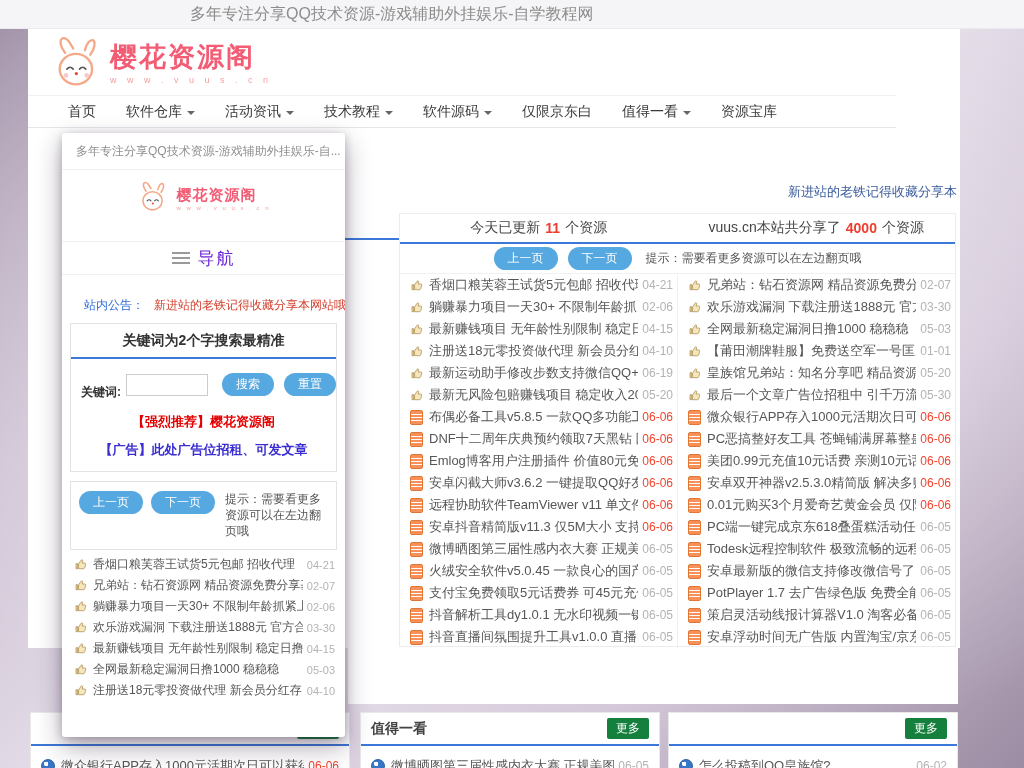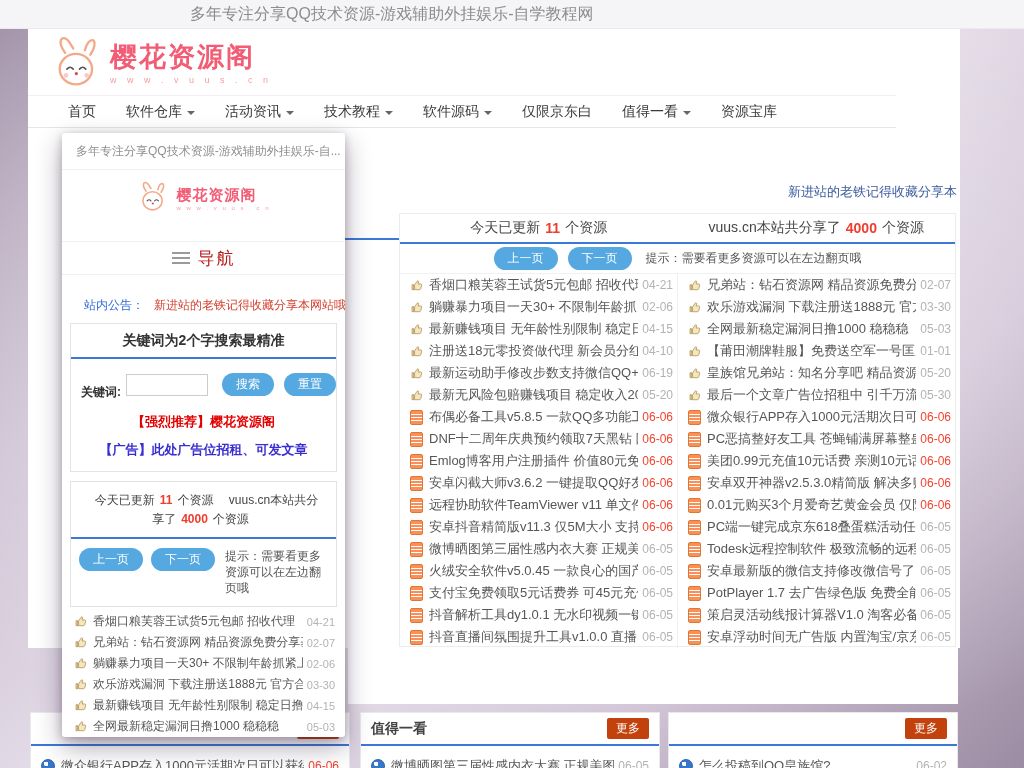--- a/index.html
+++ b/index.html
@@ -51,21 +51,21 @@
     background-image:linear-gradient(180deg,#f9905a 0,#f9905a 3px,#fff 3px,#fff 4px,#f9905a 4px,#f9905a 6px,#fff 6px,#fff 7px,#f9905a 7px,#f9905a 9px,#fff 9px,#fff 10px,#f9905a 10px);}
   .icn.ball{width:14px;height:14px;border-radius:50%;background:radial-gradient(circle at 34% 32%,#ffffff 0 19%,#3877c8 21% 100%);border:1px solid #2b62a8;box-sizing:border-box;}
   .icn.thumb svg{display:block;}
   
   .popup{position:absolute;left:62px;top:133px;width:283px;height:604px;background:#fff;border-radius:3px;
     box-shadow:0 10px 26px rgba(45,25,55,.38),0 2px 8px rgba(45,25,55,.25);z-index:30;overflow:hidden;}
   .p-desc{padding:10px 14px 9px;font-size:12px;color:#8f8f8f;border-bottom:1px solid #f0f0f0;white-space:nowrap;overflow:hidden;}
   .p-logo{display:flex;align-items:center;justify-content:center;padding:9px 0 2px;}
   .p-logo .brandname{font-size:15px;line-height:17px;letter-spacing:1px;}
   .p-logo .branddomain{font-size:6px;letter-spacing:2px;margin-top:2px;}
-  .p-navrow{margin-top:22px;height:32px;border-top:1px solid #f0f0f0;border-bottom:1px solid #f0f0f0;display:flex;align-items:center;justify-content:center;color:#b91c1c;font-size:17px;letter-spacing:2px;cursor:pointer;}
+  .p-navrow{margin-top:22px;height:32px;border-top:1px solid #f0f0f0;border-bottom:1px solid #f0f0f0;display:flex;align-items:center;justify-content:center;color:#6d28d9;font-size:17px;letter-spacing:2px;cursor:pointer;}
   .burger{display:inline-block;width:18px;margin-right:8px;}
   .burger i{display:block;height:2px;background:#9a9a9a;margin:3px 0;}
   .p-notice{margin-top:22px;padding:0 14px 0 22px;font-size:12px;white-space:nowrap;overflow:hidden;}
   .p-notice .lab{color:#2f6bd8;margin-right:10px;}
   .p-notice .txt{color:#d3402e;}
   .pcard{margin:9px 8px 0;border:1px solid #e3e3e3;background:#fff;}
   .pc-title{height:33px;display:flex;align-items:center;justify-content:center;font-size:14px;font-weight:bold;color:#333;border-bottom:2px solid #3c78d8;}
   .pc-row{display:flex;align-items:center;padding:9px 10px 2px;}
   .pc-row .klab{font-size:12px;font-weight:bold;color:#333;margin-right:5px;white-space:nowrap;margin-top:16px;}
   .pc-row input{width:76px;height:18px;border:1px solid #ccc;margin-right:14px;outline:none;font-size:12px;}
@@ -77,21 +77,21 @@
   .pc-pager .pill{margin-right:8px;}
   .pc-pager .tip{width:146px;line-height:16px;margin-left:2px;text-align:left;}
   .p-list{padding:4px 10px 0 12px;}
   .p-list .item{height:21px;}
   .p-list .item .t{font-size:12px;}
   .p-list .item .d{font-size:11px;}
   
   .card{position:absolute;top:712px;height:120px;background:#fff;border:1px solid #e9e9e9;box-sizing:border-box;z-index:10;}
   .card .chead{height:31px;display:flex;align-items:center;justify-content:space-between;padding:0 10px;border-bottom:2px solid #3c78d8;}
   .card .ctitle{font-size:14px;font-weight:bold;color:#444;}
-  .more{background:#c2410c;color:#fff;font-size:12px;padding:2px 9px;border-radius:2px;cursor:pointer;}
+  .more{background:#15803d;color:#fff;font-size:12px;padding:2px 9px;border-radius:2px;cursor:pointer;}
   .card .clist{padding:7px 10px 0;}
   .card .item{height:26px;}
 </style>
 </head>
 <body>
 
 <div class="topbar">
   <span class="slogan">多年专注分享QQ技术资源-游戏辅助外挂娱乐-自学教程网</span>
 </div>
 
@@ -494,24 +494,20 @@
       <span class="klab">关键词:</span>
       <input value="" style="">
       <span class="pill">搜索</span>
       <span class="pill" style="margin-right:0;">重置</span>
     </div>
     <div class="pc-ad1">【强烈推荐】樱花资源阁</div>
     <div class="pc-ad2">【广告】此处广告位招租、可发文章</div>
   </div>
 
   <div class="pcard">
-    <div class="pc-stats">
-      <span class="seg"><span>今天已更新</span><span class="num">11</span><span>个资源</span></span>
-      <span class="seg"><span>vuus.cn本站共分享了</span><span class="num">4000</span><span>个资源</span></span>
-    </div>
     <div class="pc-pager">
       <span class="pill">上一页</span>
       <span class="pill">下一页</span>
       <span class="tip">提示：需要看更多资源可以在左边翻页哦</span>
     </div>
   </div>
 
   <div class="p-list" id="popup-list">
       <div class="item">
         <span class="icn thumb">

